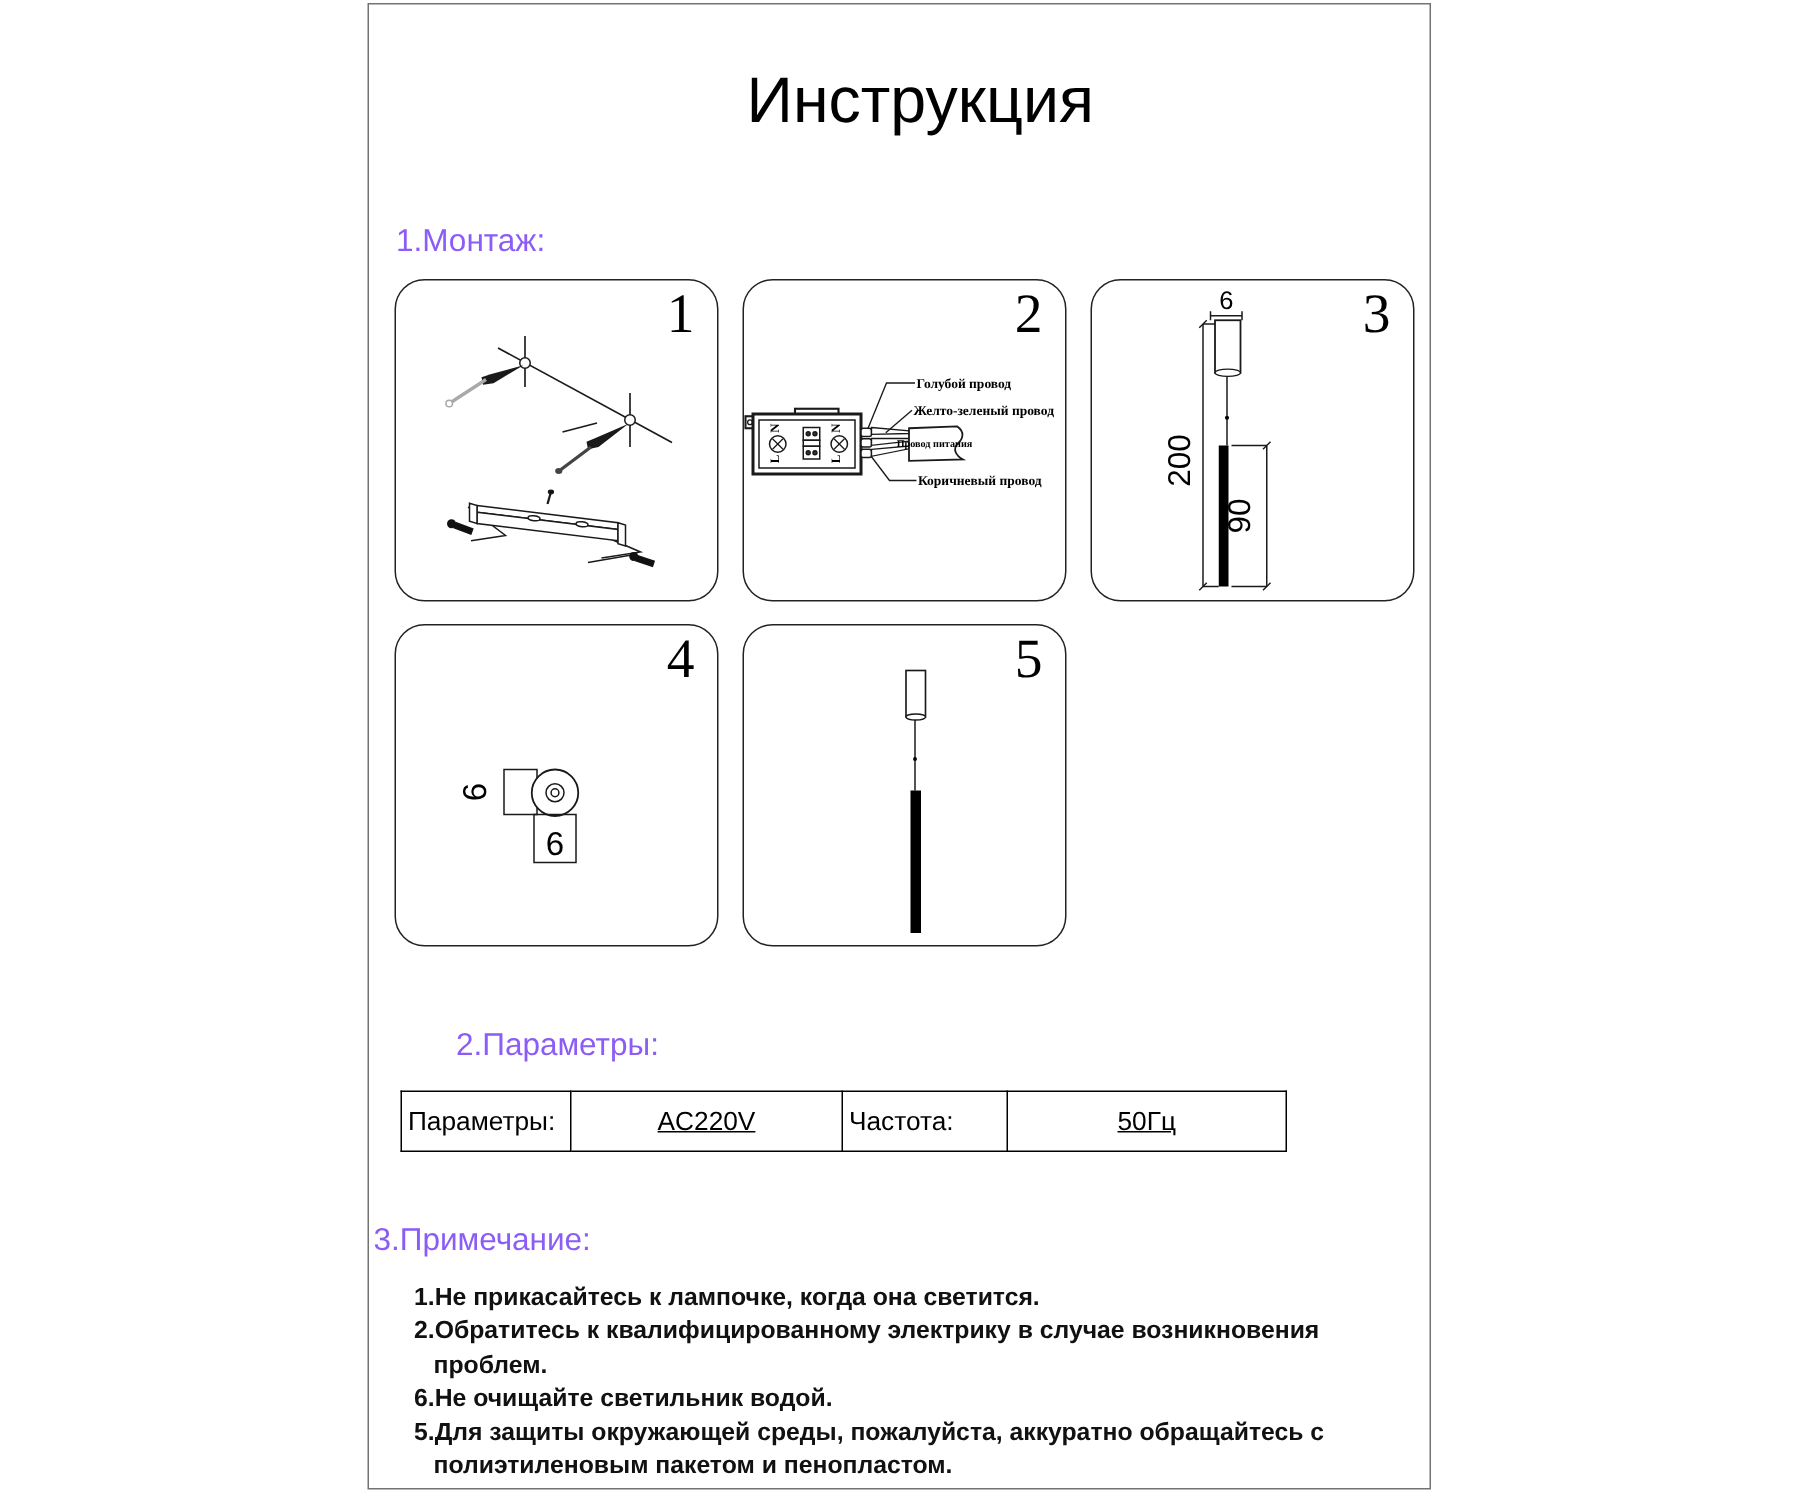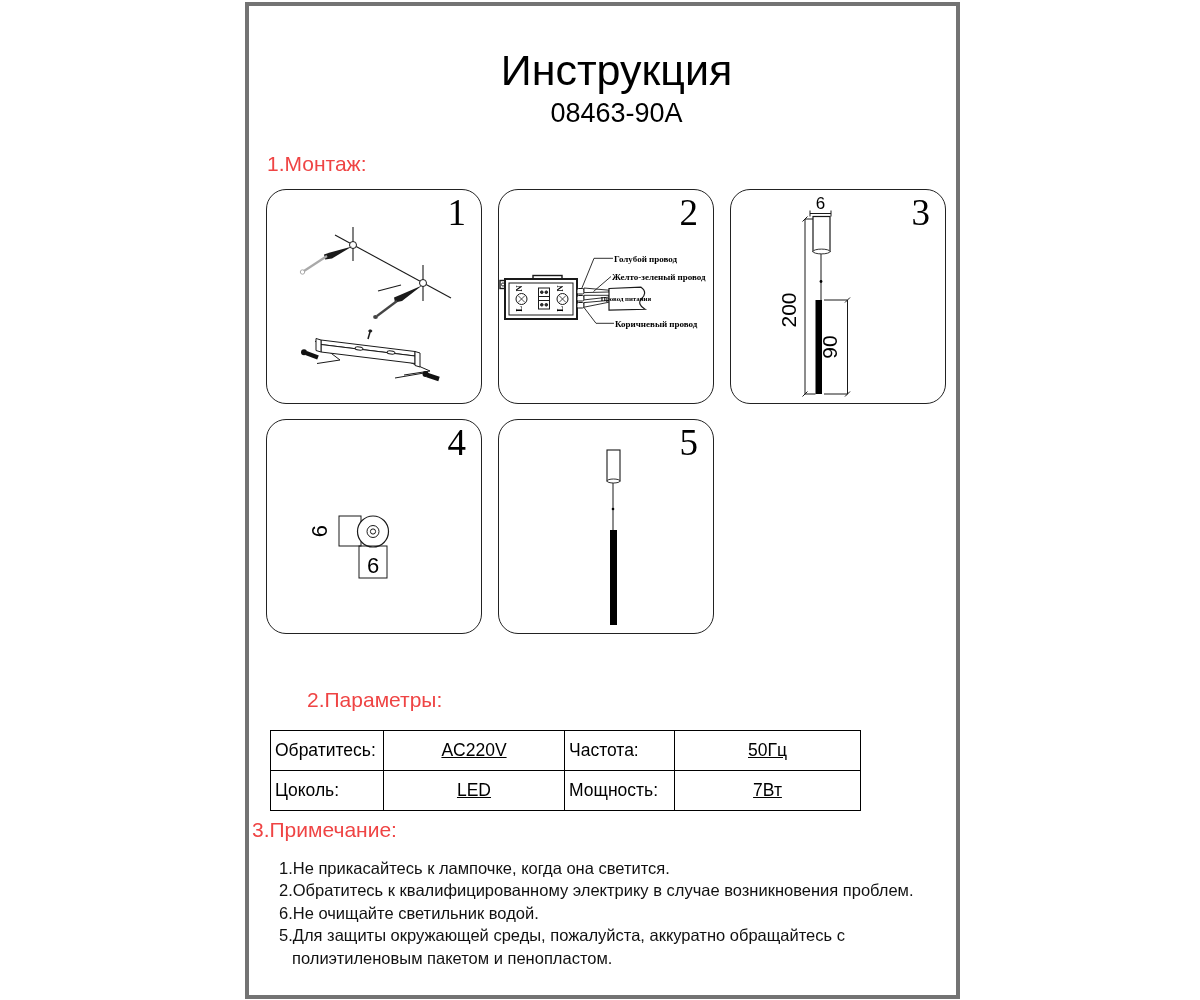--- a/index.html
+++ b/index.html
@@ -1,45 +1,44 @@
 <!DOCTYPE html>
 <html><head>
 <meta charset="utf-8">
 <style>
   html,body{margin:0;padding:0;background:#ffffff;}
   body{width:1200px;height:1000px;position:relative;font-family:"Liberation Sans",sans-serif;color:#000;}
-  .sheet{position:absolute;left:245px;top:2px;width:707px;height:989px;border:4px solid #737373;background:#fff;}
+  .sheet{position:absolute;left:245px;top:2px;width:707px;height:989px;border:1px solid #737373;background:#fff;}
   .title{position:absolute;left:14px;top:40px;width:707px;text-align:center;font-size:43px;color:#000;}
   .subtitle{position:absolute;left:14px;top:92px;width:707px;text-align:center;font-size:27px;color:#000;}
-  .heading{position:absolute;font-size:21px;color:#ef4444;}
+  .heading{position:absolute;font-size:21px;color:#8b5cf6;}
   .h-montage{left:18px;top:146px;}
   .h-params{left:18px;top:682px;margin-left:40px;}
   .h-notes{left:3px;top:812px;}
   .panel{position:absolute;width:216px;height:215px;border:1.6px solid #222;border-radius:20px;background:#fff;box-sizing:border-box;}
   .p1{left:17px;top:183px;}  .p2{left:249px;top:183px;}  .p3{left:481px;top:183px;}
   .p4{left:17px;top:413px;}  .p5{left:249px;top:413px;}
   .panel-num{position:absolute;top:3px;right:15px;font-family:"Liberation Serif","DejaVu Serif",serif;font-size:37px;line-height:1.1;}
   svg.art{position:absolute;left:0;top:0;width:212px;height:211px;}
   .params-table{position:absolute;left:21px;top:724px;border-collapse:collapse;table-layout:fixed;}
   .params-table td{border:1.5px solid #000;font-size:17.5px;height:39px;padding:0;}
   .lbl{padding-left:4px !important;text-align:left;}
   .val{text-align:center;text-decoration:underline;}
-  .notes{position:absolute;left:30px;top:851px;width:655px;font-size:16.5px;line-height:22.4px;color:#111;}
+  .notes{position:absolute;left:30px;top:851px;width:655px;font-size:16.5px;line-height:22.4px;color:#111;font-weight:bold;}
   .note-item{padding-left:13px;text-indent:-13px;}
   svg text{fill:#000;}
   .dim{font-family:"Liberation Sans",sans-serif;}
   .wire-label{font-family:"Liberation Serif","DejaVu Serif",serif;font-weight:bold;}
 </style>
 </head>
 <body>
 
 <div class="sheet">
 
   <div class="title">Инструкция</div>
-  <div class="subtitle">08463-90A</div>
 
   <div class="heading h-montage">1.Монтаж:</div>
 
   <div class="panel p1">
     <svg class="art" viewBox="0 0 212 211">
       <g stroke="#1a1a1a" stroke-width="1.1" fill="none">
         <line x1="68" y1="45" x2="184" y2="108"></line>
         <line x1="86" y1="37" x2="86" y2="71"></line>
         <line x1="156" y1="75" x2="156" y2="111"></line>
         <line x1="111" y1="101" x2="134" y2="95"></line>
@@ -196,30 +195,24 @@
       </g>
     </svg>
     <div class="panel-num">5</div>
   </div>
 
   <div class="heading h-params">2.Параметры:</div>
 
   <table class="params-table">
     <tbody>
         <tr>
-      <td class="lbl" style="width:108px">Обратитесь:</td>
+      <td class="lbl" style="width:108px">Параметры:</td>
       <td class="val" style="width:180px">AC220V</td>
       <td class="lbl" style="width:105px">Частота:</td>
       <td class="val" style="width:185px">50Гц</td>
-    </tr>
-    <tr>
-      <td class="lbl">Цоколь:</td>
-      <td class="val">LED</td>
-      <td class="lbl">Мощность:</td>
-      <td class="val">7Вт</td>
     </tr>
   </tbody>
     </table>
 
   <div class="heading h-notes">3.Примечание:</div>
 
   <div class="notes">
     <div class="note-item">1.Не прикасайтесь к лампочке, когда она светится.</div>
     <div class="note-item">2.Обратитесь к квалифицированному электрику в случае возникновения проблем.</div>
     <div class="note-item">6.Не очищайте светильник водой.</div>

